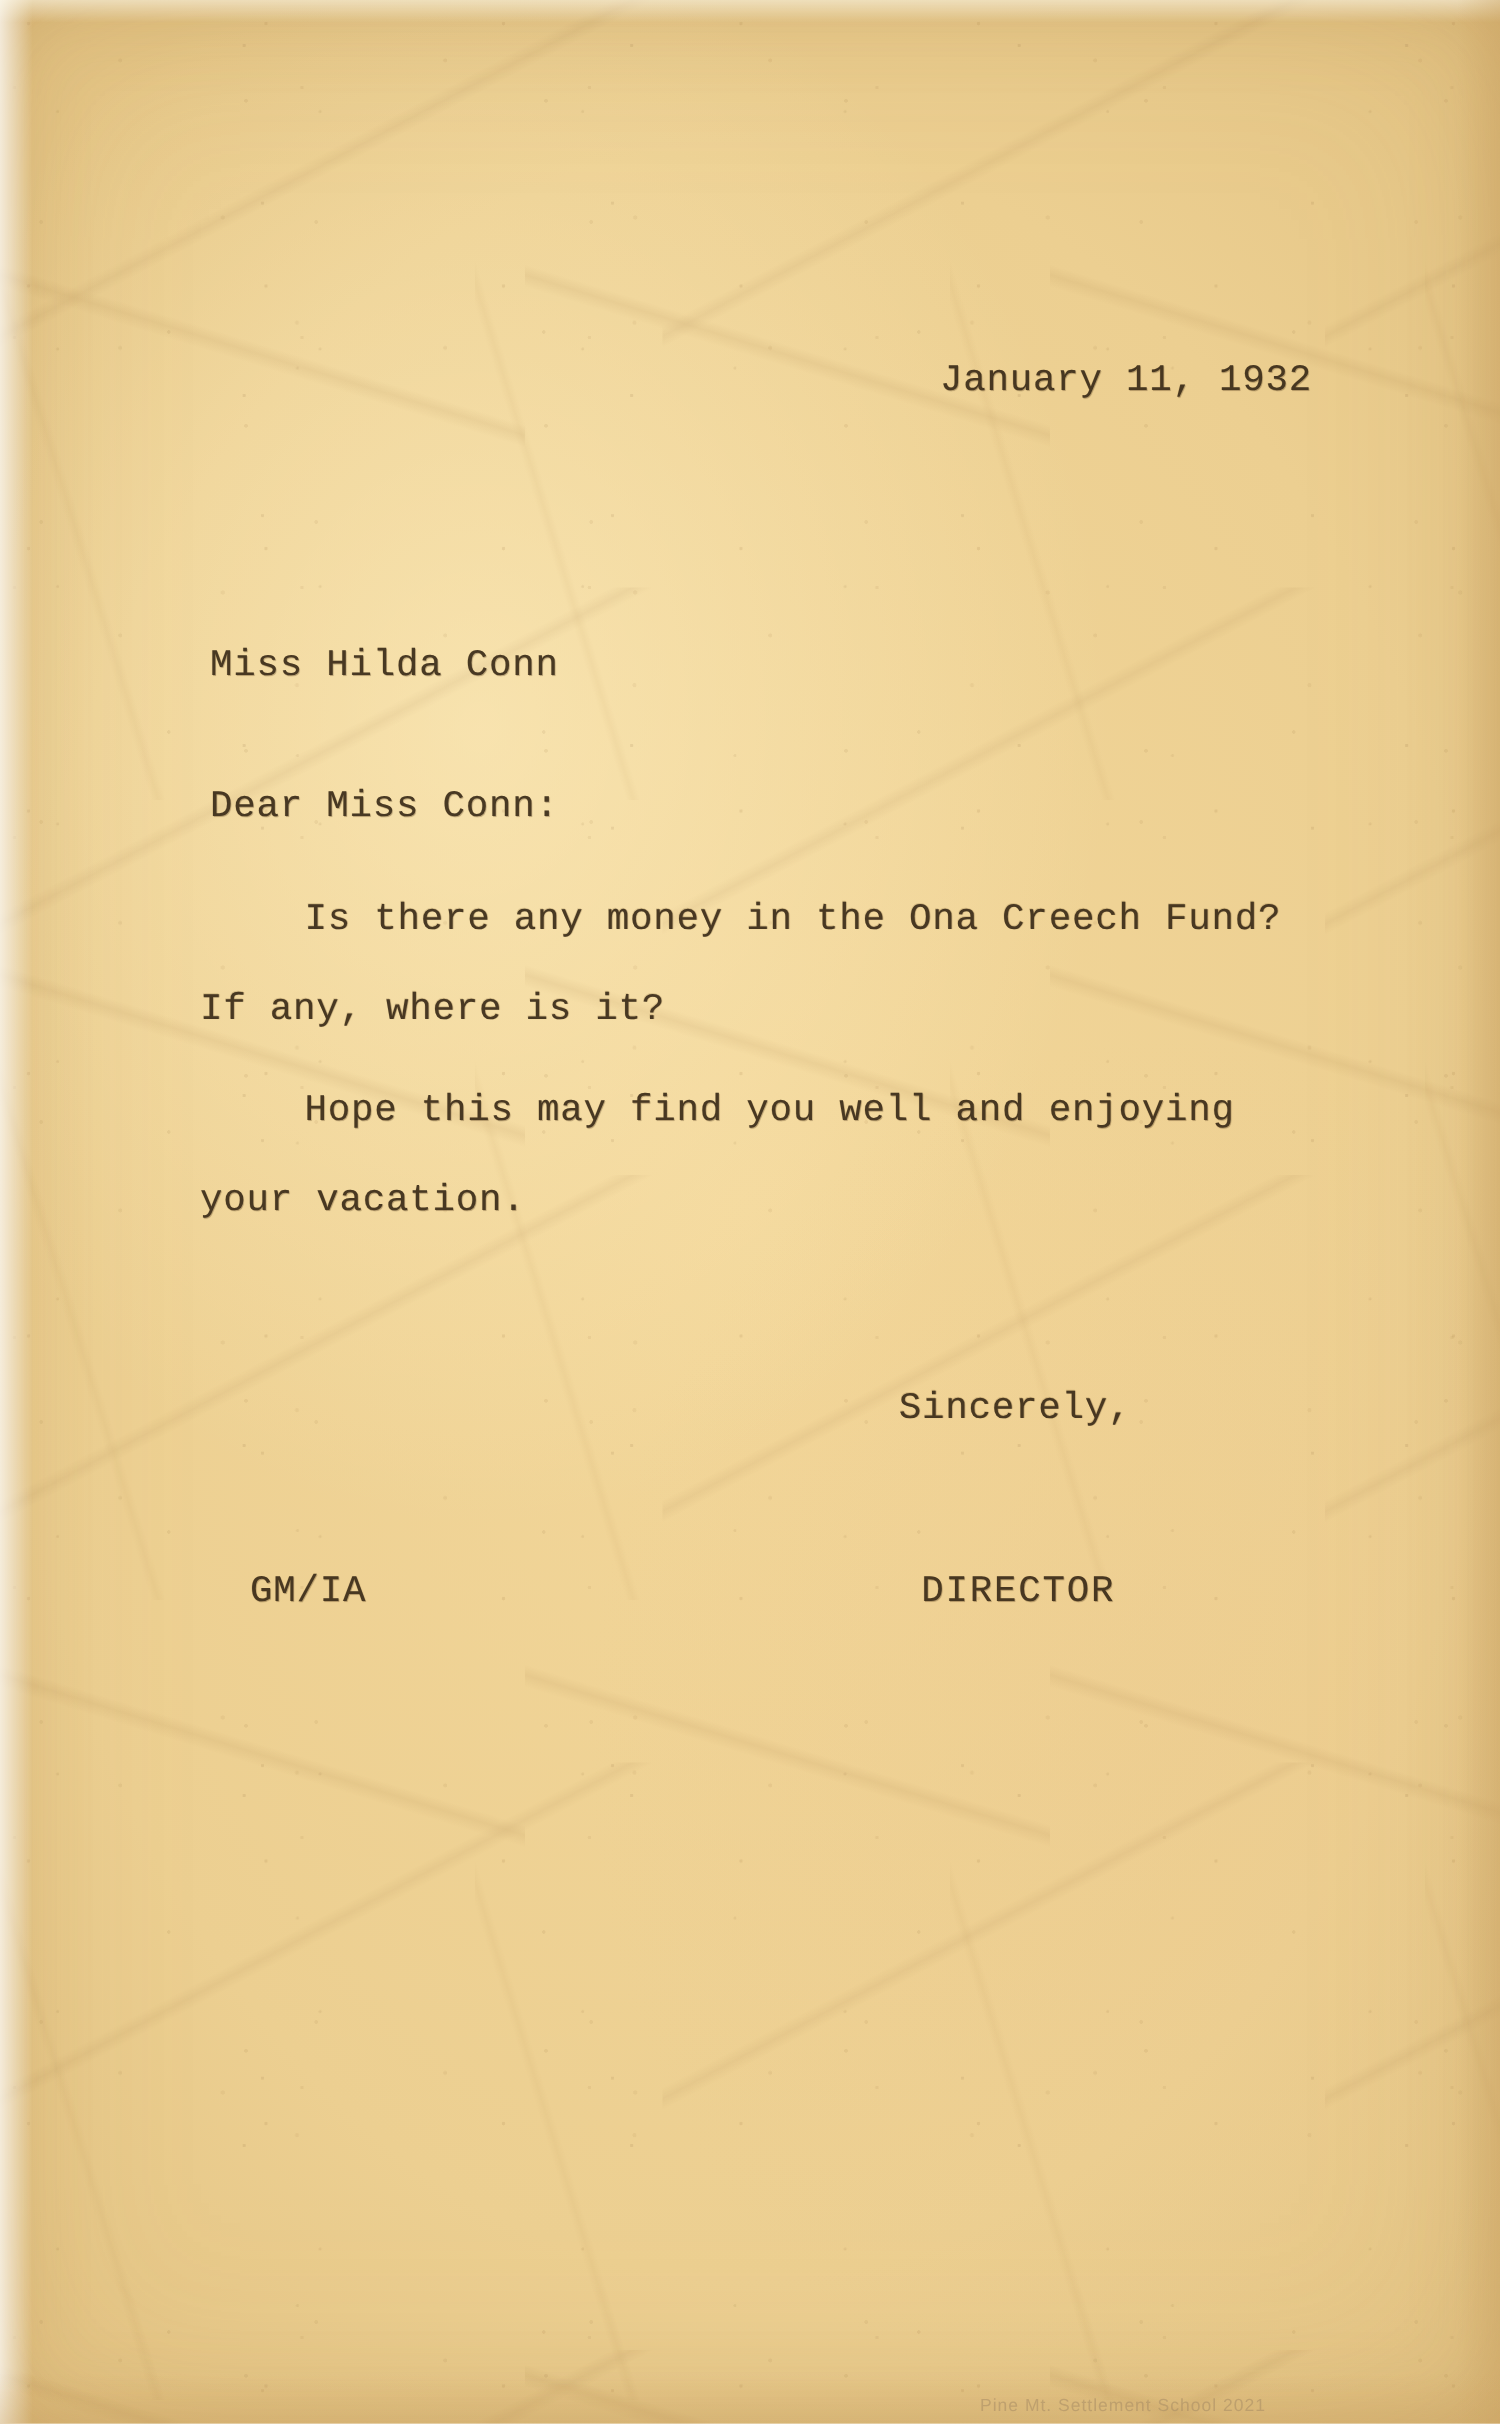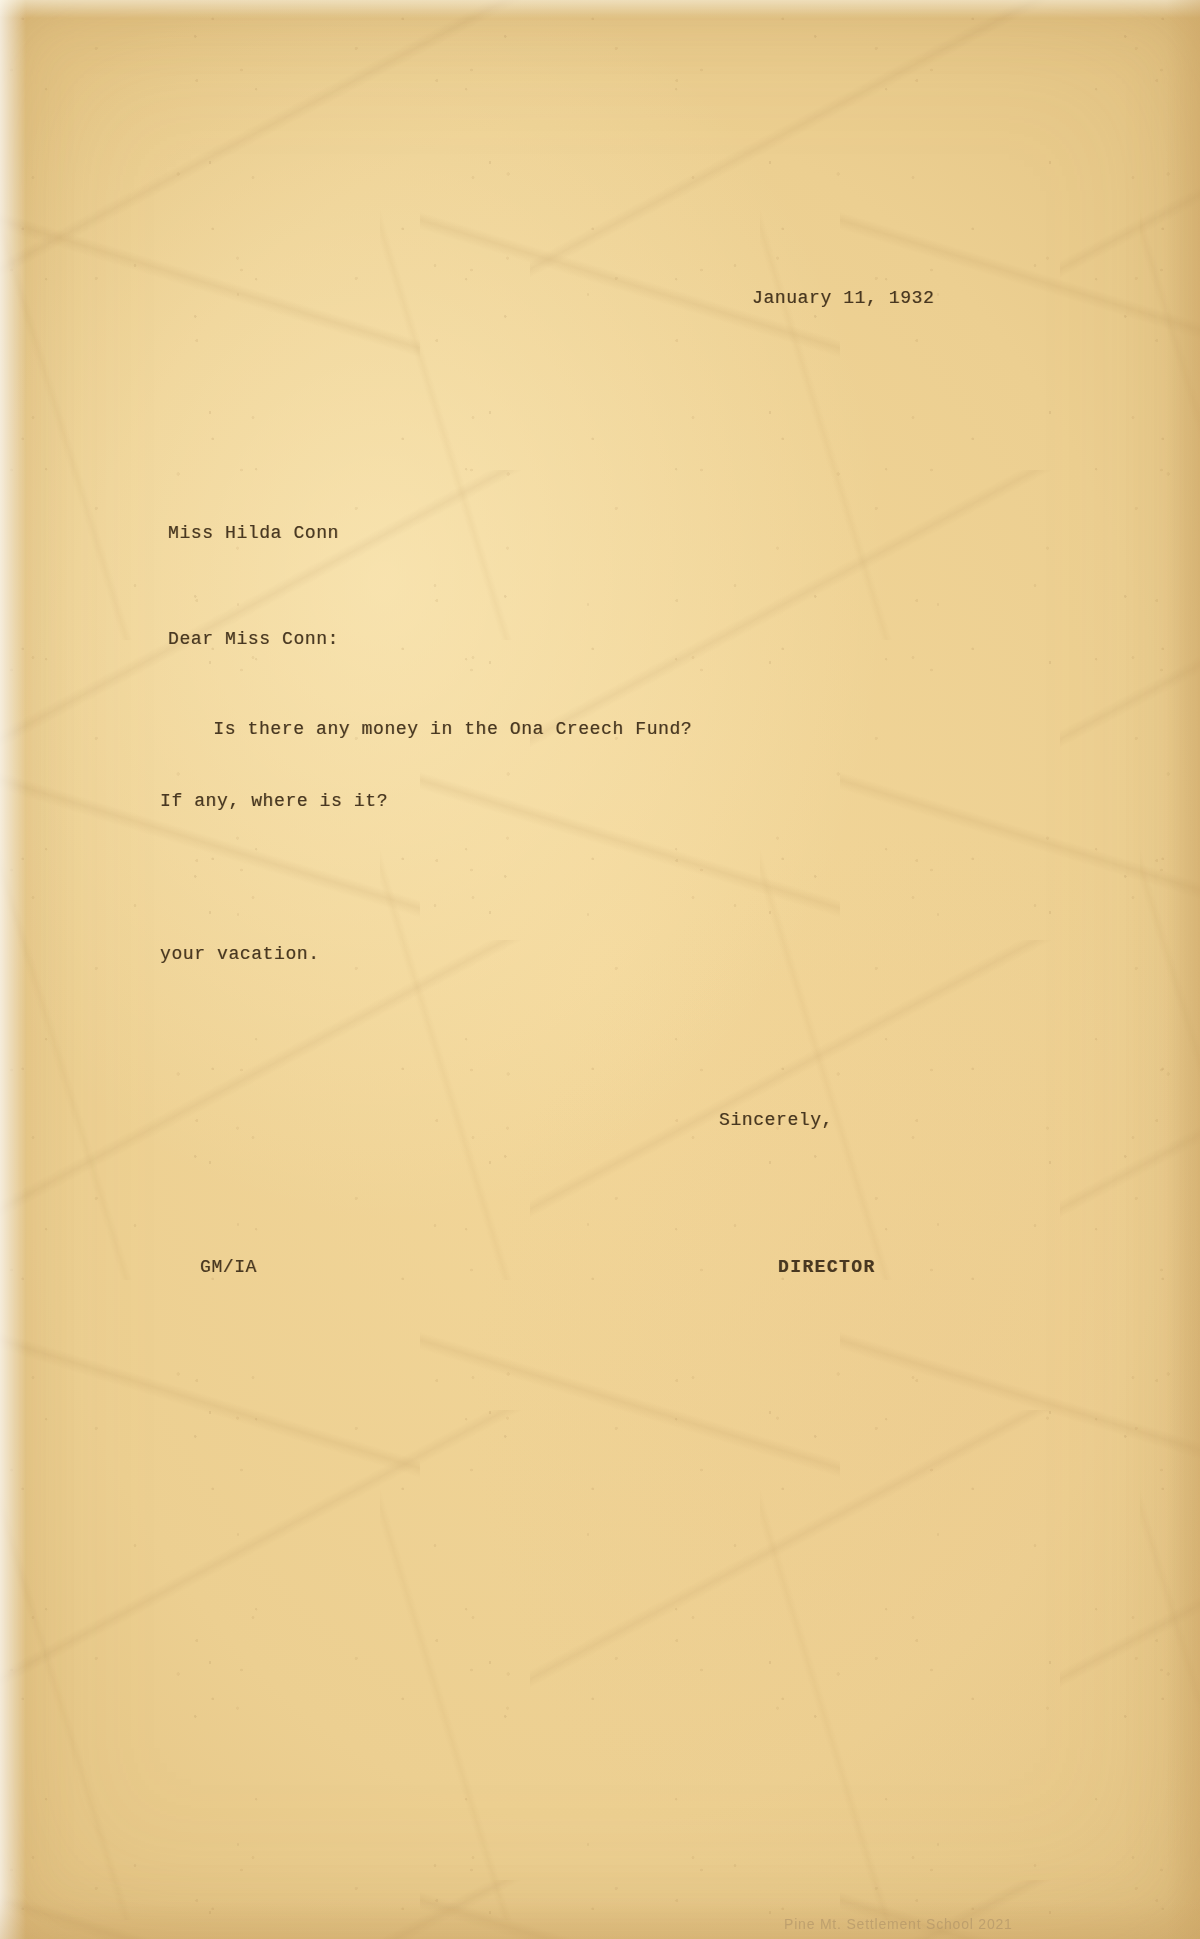--- a/index.html
+++ b/index.html
@@ -89,39 +89,39 @@
     position: absolute;
     left: 0; right: 0; bottom: 0; height: 40px;
     background: linear-gradient(to top, rgba(205,165,100,0.30), rgba(205,165,100,0.0));
     pointer-events: none;
   }
 
   .typed {
     position: absolute;
     font-family: "Liberation Mono", "DejaVu Sans Mono", monospace;
     color: #3a2b18;
-    font-size: 18px;
+    font-size: 30px;
     letter-spacing: 0.6px;
     white-space: pre;
     text-shadow:
       0.6px 0.4px 0.6px rgba(80,55,25,0.40),
       -0.4px -0.3px 0.5px rgba(120,90,45,0.22);
     opacity: 0.92;
   }
 
   .date        { left: 752px; top: 288px; }
   .addr        { left: 168px; top: 436px; line-height: 39px; }
   .salutation  { left: 168px; top: 629px; }
   .para1-l1    { left: 168px; top: 719px; }
   .para1-l2    { left: 160px; top: 791px; }
   .para2-l1    { left: 168px; top: 872px; }
   .para2-l2    { left: 160px; top: 944px; }
   .closing     { left: 719px; top: 1110px; }
   .initials    { left: 152px; top: 1257px; margin-left: 48px; }
-  .title       { left: 778px; top: 1257px; letter-spacing: 1.4px; font-weight: bold; }
+  .title       { left: 737px; top: 1257px; letter-spacing: 1.4px; }
 
   .indent { display: inline-block; width: 4.2ch; }
 
   .watermark {
     position: absolute;
     left: 784px;
     top: 1868px;
     font-family: "Liberation Sans", sans-serif;
     font-size: 14px;
     letter-spacing: 0.8px;
@@ -147,20 +147,21 @@
 
   <div class="typed addr">
     <div>Miss Hilda Conn</div>
   </div>
 
   <div class="typed salutation">Dear Miss Conn:</div>
 
   <div class="typed para1-l1"><span class="indent"></span><span>Is there any money in the Ona Creech Fund?</span></div>
   <div class="typed para1-l2">If any, where is it?</div>
 
+  <div class="typed para2-l1"><span class="indent"></span><span>Hope this may find you well and enjoying</span></div>
   <div class="typed para2-l2">your vacation.</div>
 
   <div class="typed closing">Sincerely,</div>
 
   <div class="typed initials">GM/IA</div>
   <div class="typed title">DIRECTOR</div>
 
   <div class="watermark">Pine Mt. Settlement School 2021</div>
 
 </div>

